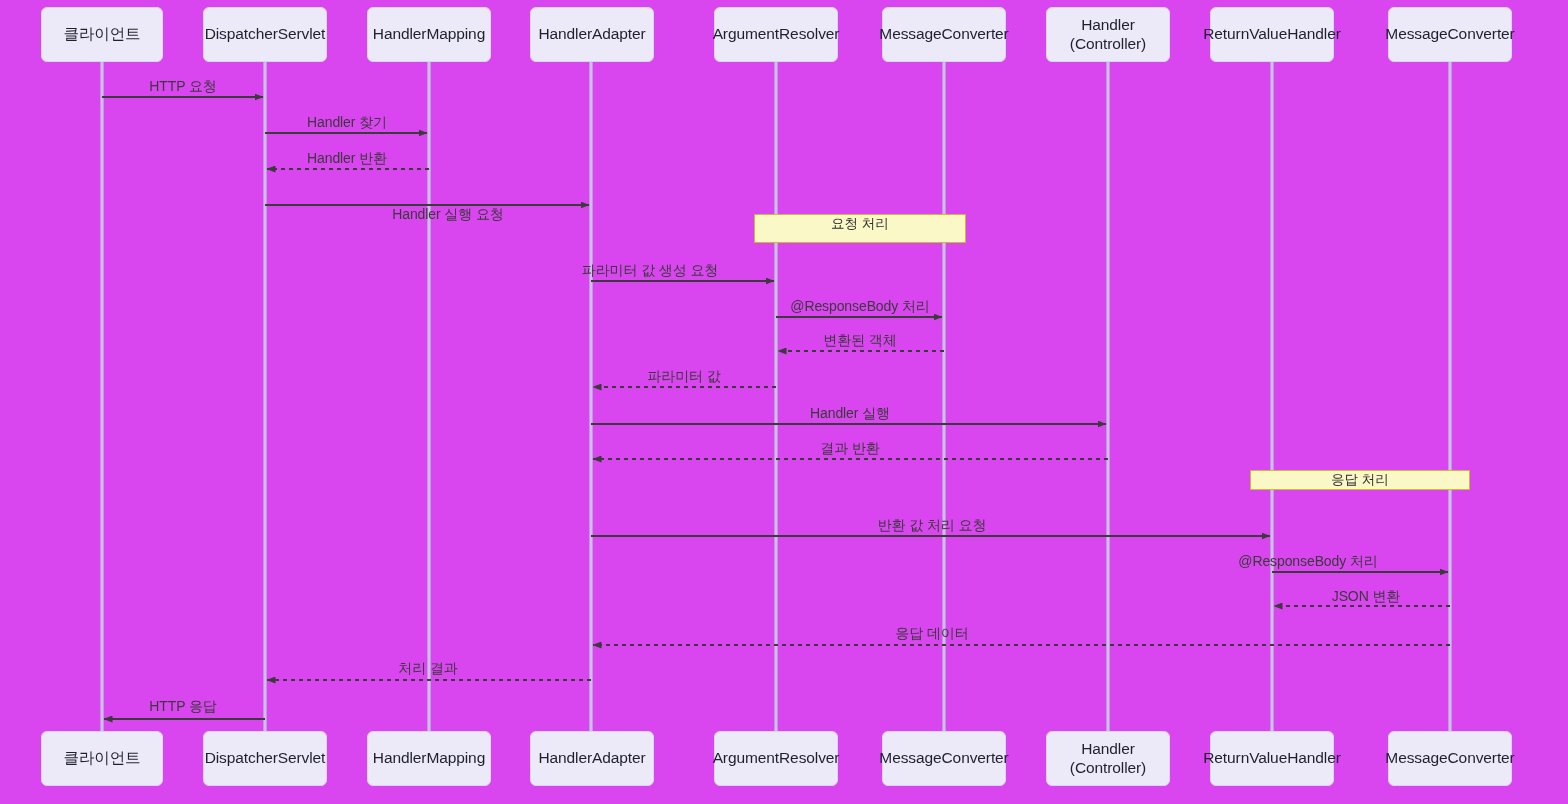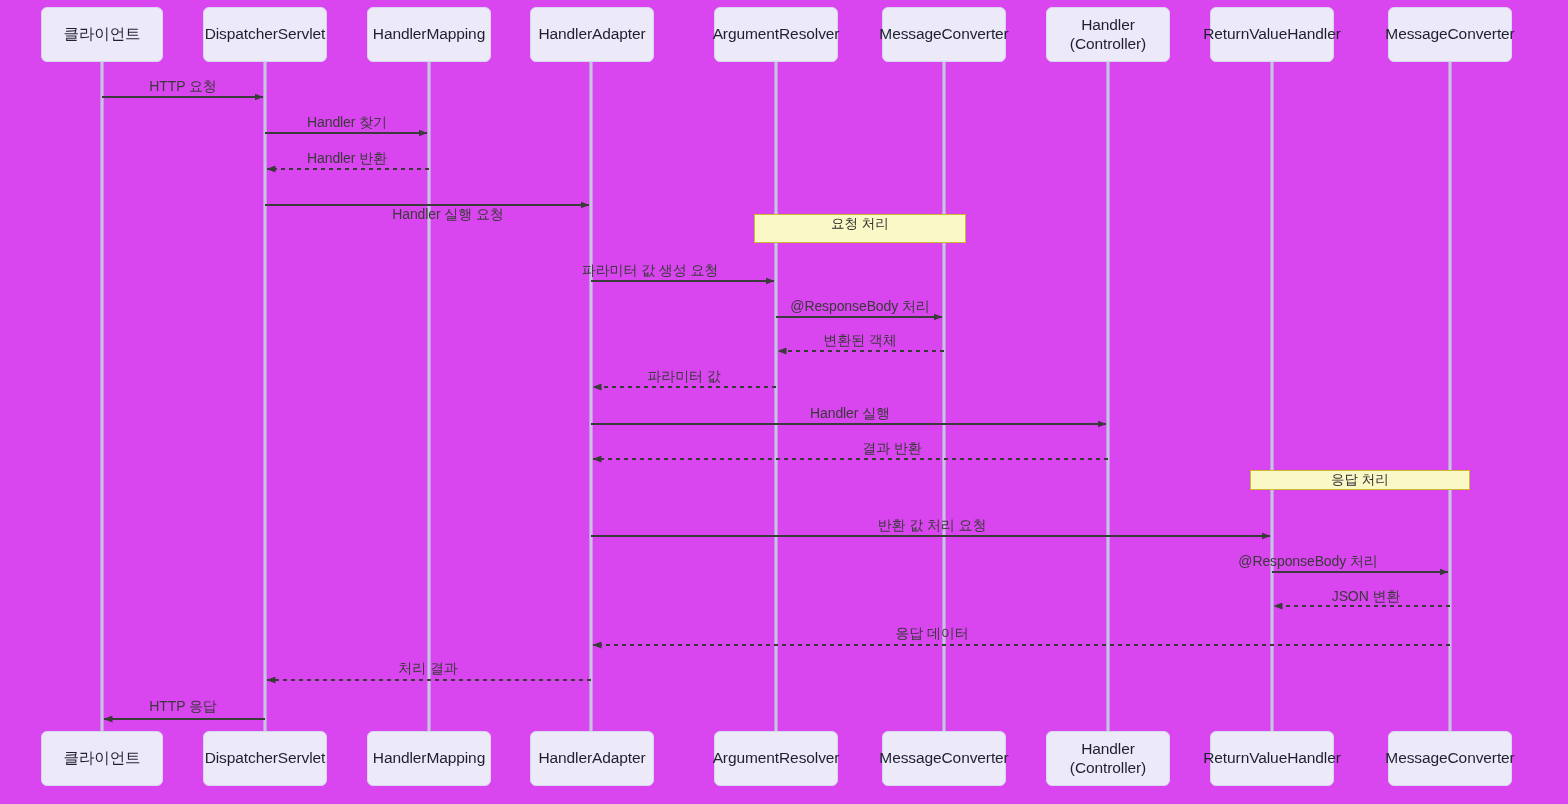--- a/index.html
+++ b/index.html
@@ -230,21 +230,21 @@
   <div id="labels-layer">
       <div class="msg-label" style="left: 183px; top: 78px;">HTTP 요청</div>
       <div class="msg-label" style="left: 347px; top: 114px;">Handler 찾기</div>
       <div class="msg-label" style="left: 347px; top: 150px;">Handler 반환</div>
       <div class="msg-label" style="left: 448px; top: 186px; margin-top: 20px;">Handler 실행 요청</div>
       <div class="msg-label" style="left: 650px; top: 262px; text-align: right;">파라미터 값 생성 요청</div>
       <div class="msg-label" style="left: 860px; top: 298px;">@ResponseBody 처리</div>
       <div class="msg-label" style="left: 860px; top: 332px;">변환된 객체</div>
       <div class="msg-label" style="left: 684px; top: 368px;">파라미터 값</div>
       <div class="msg-label" style="left: 850px; top: 405px;">Handler 실행</div>
-      <div class="msg-label" style="left: 850px; top: 440px; margin-left: 42px;">결과 반환</div>
+      <div class="msg-label" style="left: 850px; top: 440px;">결과 반환</div>
       <div class="msg-label" style="left: 932px; top: 517px;">반환 값 처리 요청</div>
       <div class="msg-label" style="left: 1308px; top: 553px;">@ResponseBody 처리</div>
       <div class="msg-label" style="left: 1366px; top: 588px;">JSON 변환</div>
       <div class="msg-label" style="left: 932px; top: 625px;">응답 데이터</div>
       <div class="msg-label" style="left: 428px; top: 660px;">처리 결과</div>
       <div class="msg-label" style="left: 183px; top: 698px;">HTTP 응답</div>
     </div>
 
 </div>
 

